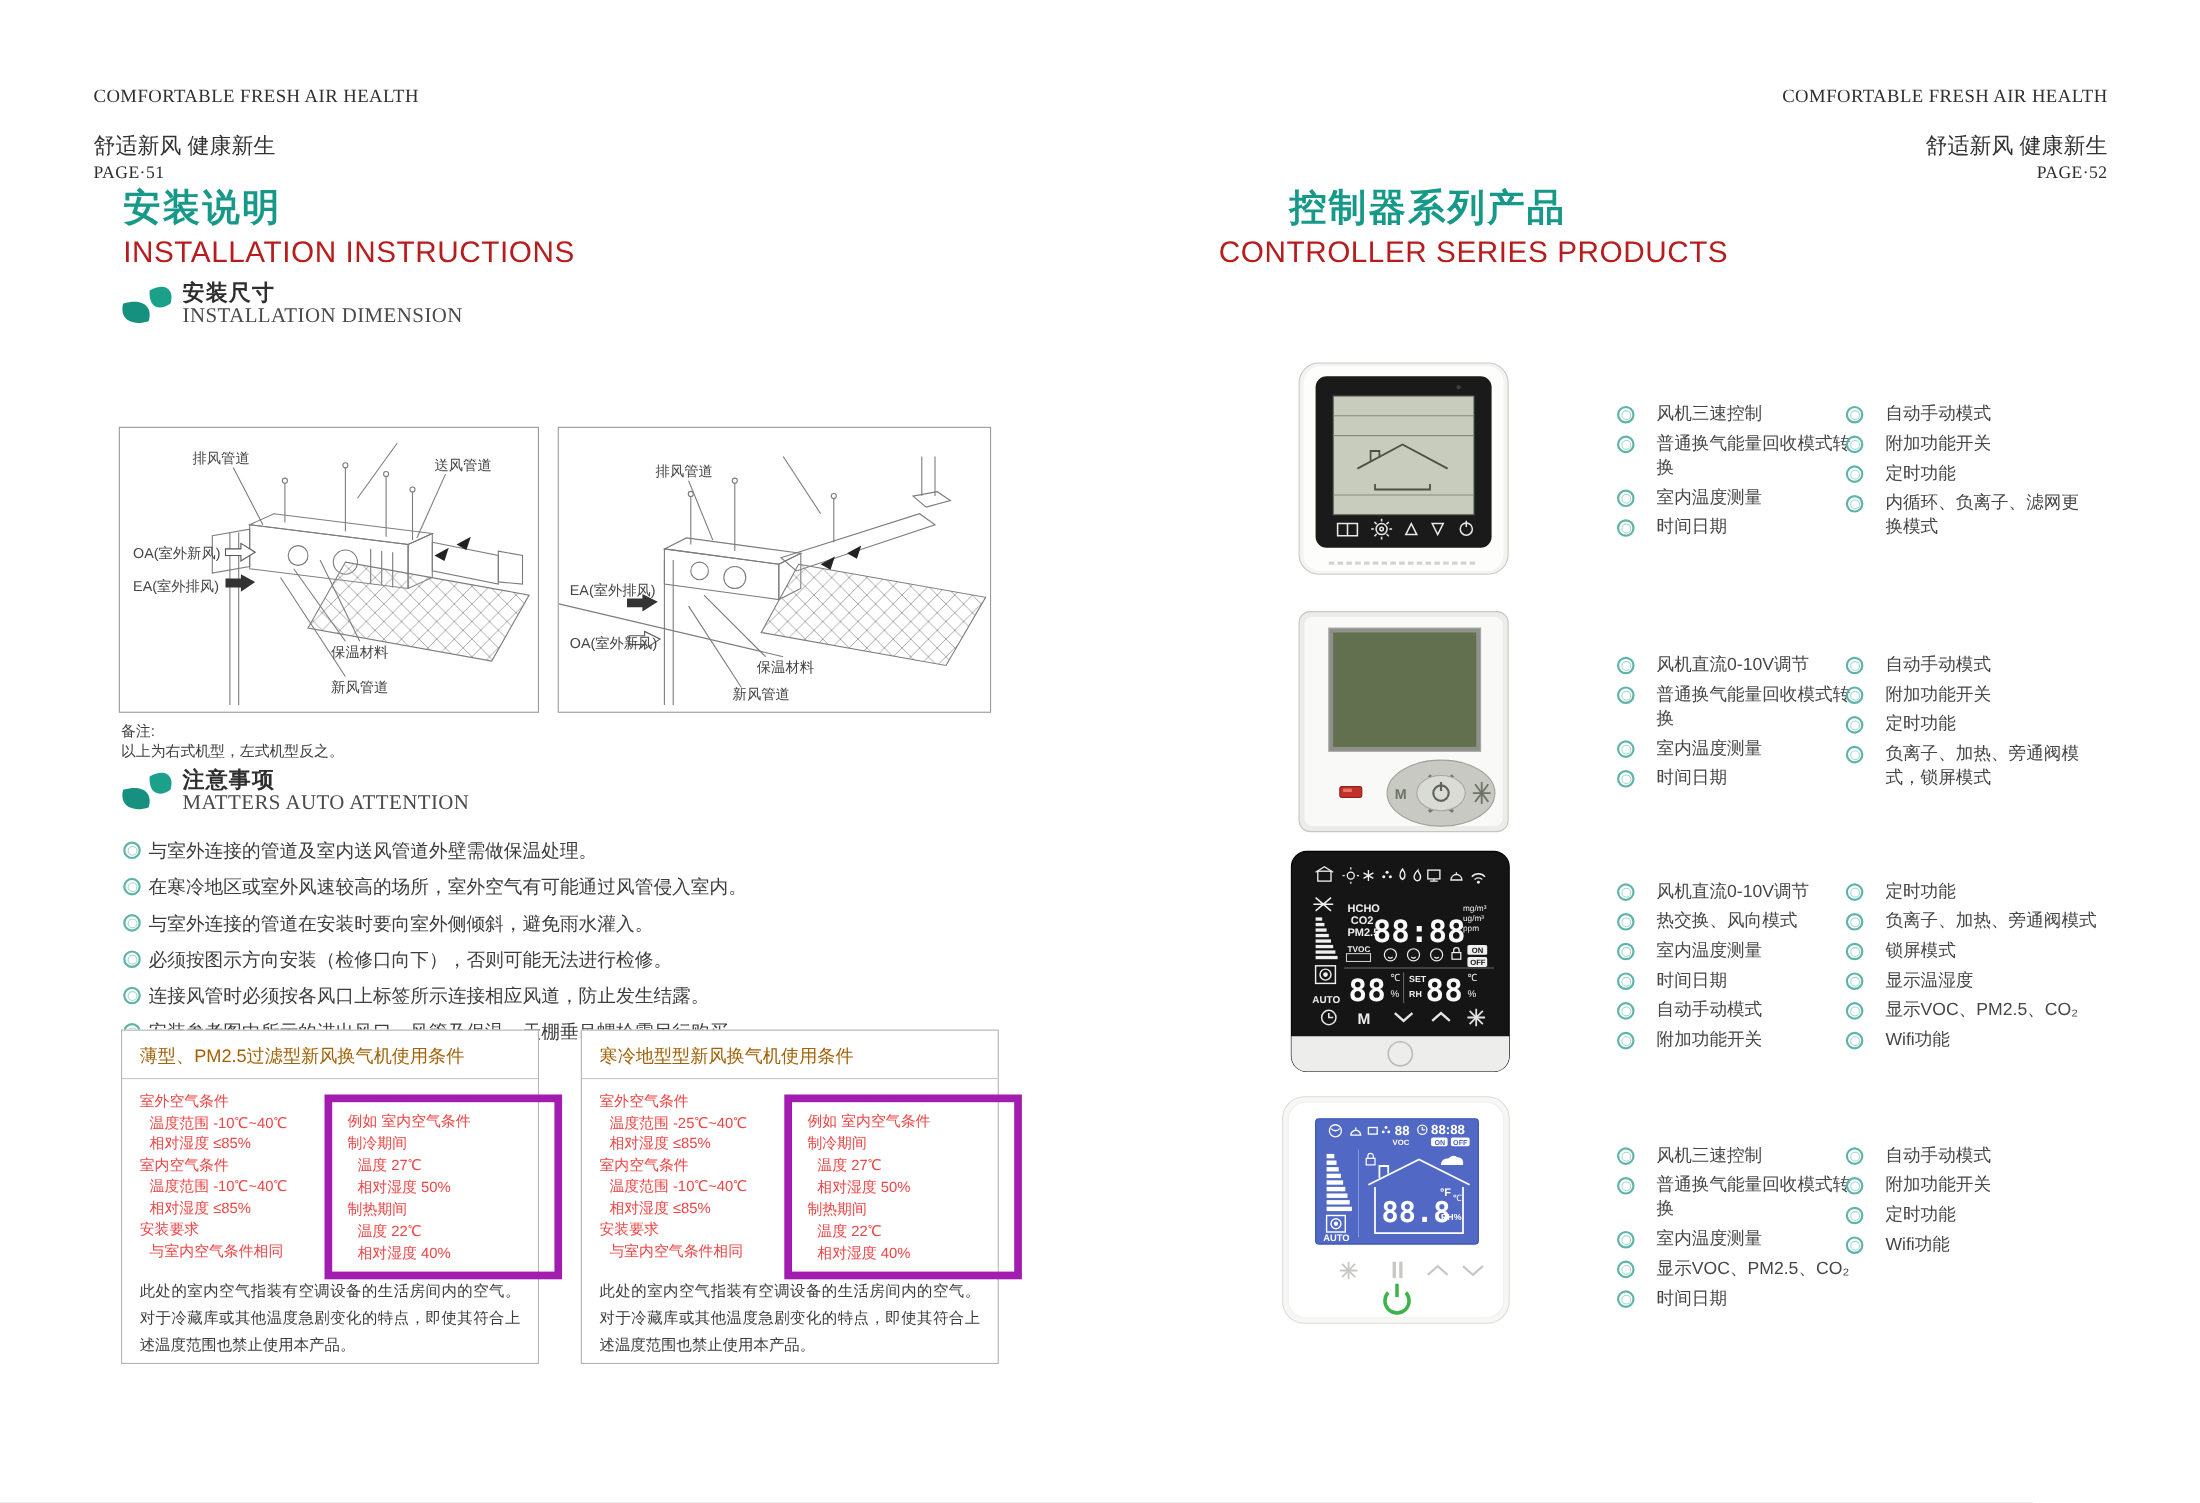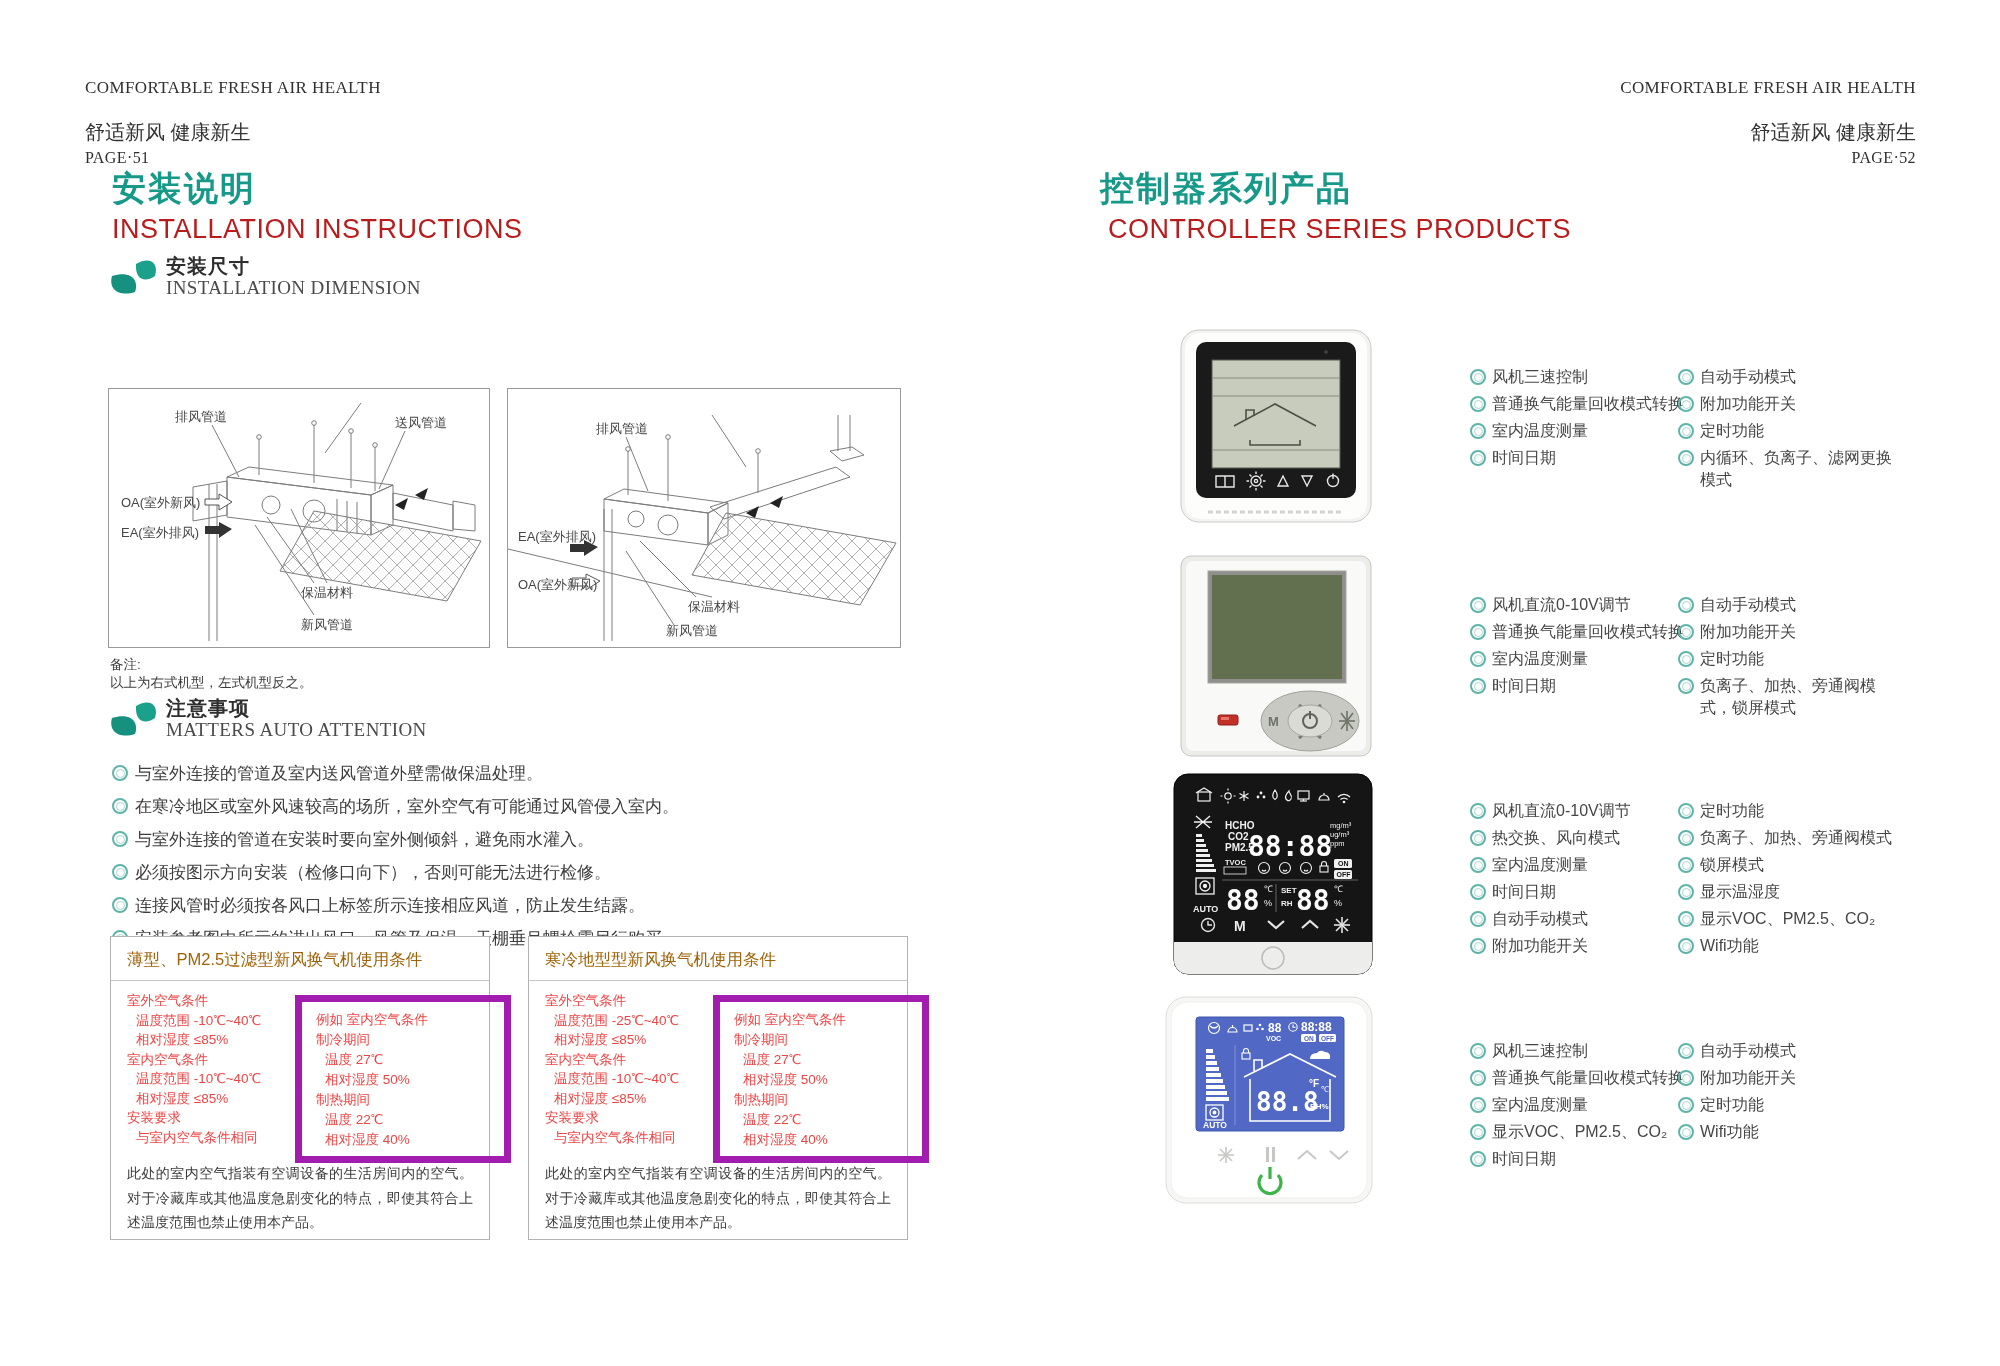--- a/index.html
+++ b/index.html
@@ -22,21 +22,21 @@
   .ct{position:absolute;width:378px;height:302px;border:1px solid #b3b3b3;background:#fff;}
   .ct-title{margin:12px 16px 0;font-size:16.5px;color:#a16207;}
   .ct-hr{border:0;border-top:1px solid #c7c7c7;margin:9px 0 0;}
   .ct-body{position:relative;margin:10px 16px 0;font-size:13.5px;color:#ef4444;}
   .spec{line-height:19.5px;white-space:nowrap;}
   .ind{padding-left:9px;}
   .ct-ex{position:absolute;left:168px;top:4px;width:172px;height:146px;border:7px solid #a21caf;padding:8px 16px 0 14px;}
   .ex{line-height:20px;white-space:nowrap;}
   .ct-foot{margin:14px 16px 0;font-size:14px;line-height:24.5px;color:#3c3c3c;text-align:justify;}
   .feat-col{position:absolute;}
-  .feat{display:flex;gap:6px;align-items:flex-start;margin-bottom:5px;min-height:22px;}
+  .feat{display:flex;gap:20px;align-items:flex-start;margin-bottom:5px;min-height:22px;}
   .feat .txt{font-size:16px;line-height:22px;color:#464646;}
   .dlabel{font-size:13px;fill:#454545;font-family:"Liberation Sans",sans-serif;}
 </style>
 </head>
 <body>
 
 <div class="sheet">
 
   <svg width="0" height="0" style="position:absolute">
       <defs>
@@ -238,21 +238,21 @@
     </div>
     <div class="ct-foot">此处的室内空气指装有空调设备的生活房间内的空气。对于冷藏库或其他温度急剧变化的特点，即使其符合上述温度范围也禁止使用本产品。</div>
   </div>
 
   <div class="abs" style="right:84px;top:78px;text-align:right;">
     <div class="serif hdr1">COMFORTABLE FRESH AIR HEALTH</div>
     <div class="hdr2">舒适新风  健康新生</div>
     <div class="serif hdr3">PAGE·52</div>
   </div>
 
-  <div class="abs title-cn" style="left:1100px;top:166px;">控制器系列产品</div>
+  <div class="abs title-cn" style="left:1172px;top:166px;">控制器系列产品</div>
   <div class="abs title-en" style="left:1108px;top:214px;">CONTROLLER SERIES PRODUCTS</div>
 
   <svg class="abs" style="left:1178px;top:328px;" width="196" height="202" viewBox="0 0 196 202">
     <rect x="3" y="2" width="190" height="192" rx="18" fill="#f3f3f1" stroke="#c9c9c7"></rect>
     <rect x="7" y="5" width="182" height="186" rx="15" fill="#fdfdfc"></rect>
     <rect x="18" y="14" width="160" height="156" rx="10" fill="#1a1a1a"></rect>
     <circle cx="148" cy="24" r="2" fill="#3c3c3c"></circle>
     <rect x="34" y="32" width="128" height="108" fill="#c7ccbd" stroke="#55594e"></rect>
     <line x1="34" y1="50" x2="162" y2="50" stroke="#868b7c"></line>
     <line x1="34" y1="68" x2="162" y2="68" stroke="#868b7c"></line>

